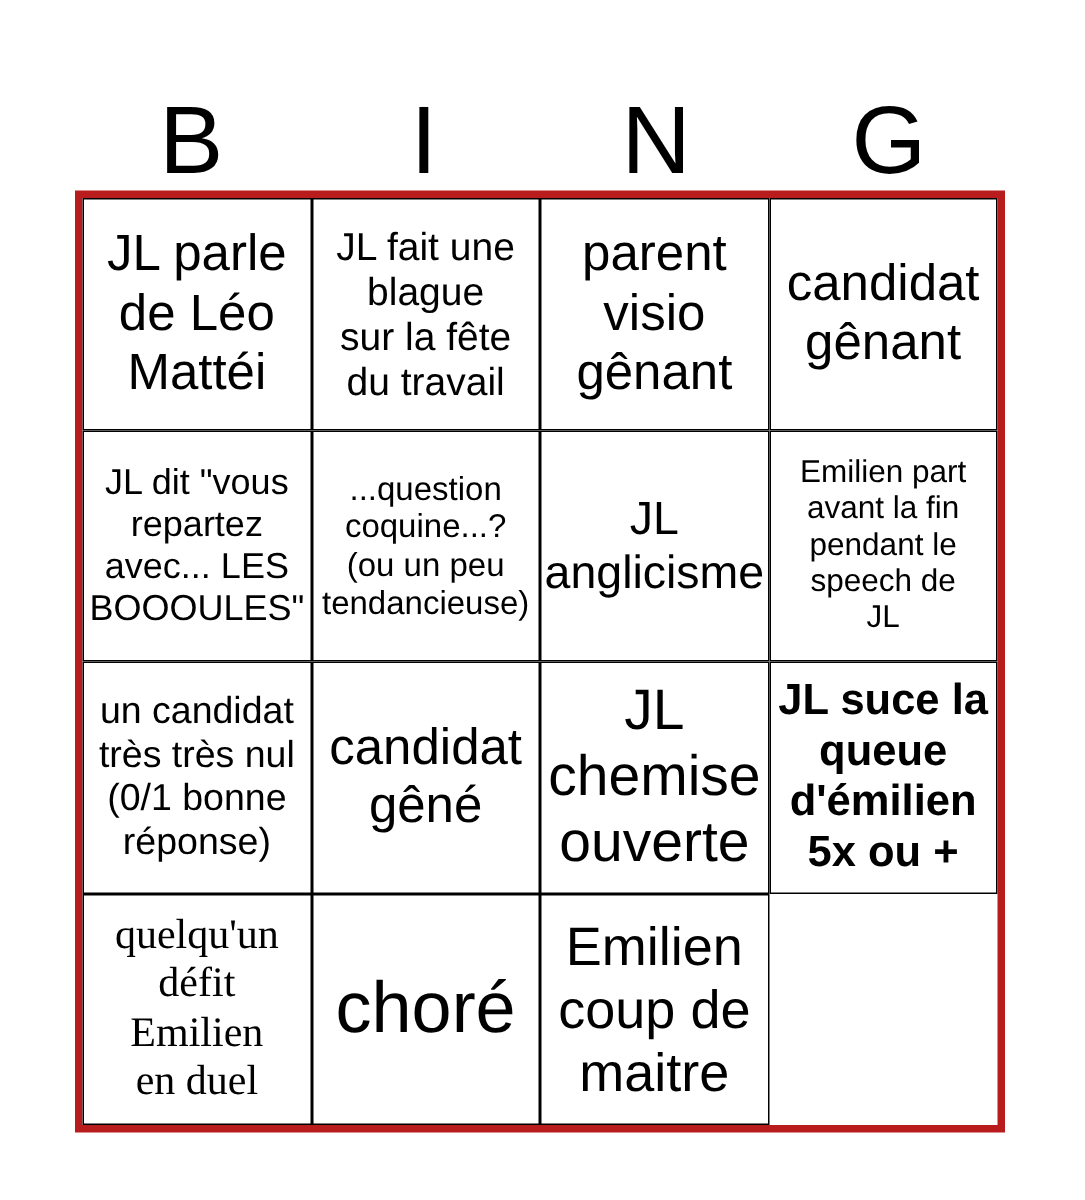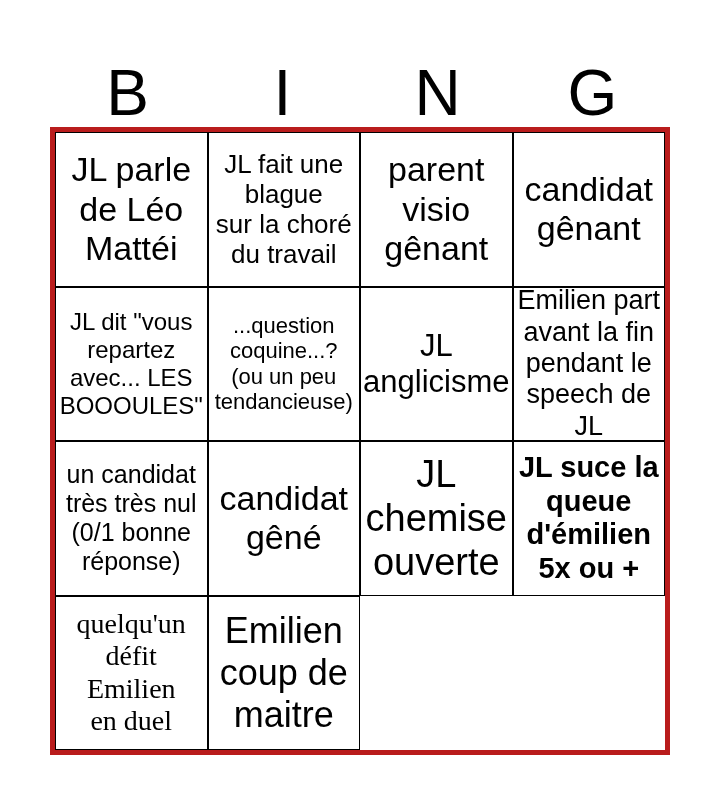--- a/index.html
+++ b/index.html
@@ -49,21 +49,21 @@
     box-sizing: border-box;
     overflow: hidden;
     background: #ffffff;
   }
   .cell-text {
     white-space: pre-line;
     line-height: 1.16;
     color: #000000;
   }
   
-  .fs21 { font-size: 27px; }
+  .fs21 { font-size: 21px; }
   .fs22 { font-size: 22px; }
   .fs24 { font-size: 24px; }
   .fs25 { font-size: 25px; }
   .fs26 { font-size: 26px; }
   .fs28 { font-size: 28px; font-family: Liberation Serif, serif; }
   .fs29 { font-size: 29px; font-weight: bold; }
   .fs31 { font-size: 31px; }
   .fs34 { font-size: 34px; }
   .fs36 { font-size: 36px; }
   .fs38 { font-size: 38px; }
@@ -84,21 +84,21 @@
   <div class="grid">
 
     <div class="cell">
       <span class="cell-text fs34">JL parle
 de Léo
 Mattéi</span>
     </div>
     <div class="cell">
       <span class="cell-text fs26">JL fait une
 blague
-sur la choré
+sur la fête
 du travail</span>
     </div>
     <div class="cell">
       <span class="cell-text fs34">parent
 visio
 gênant</span>
     </div>
     <div class="cell">
       <span class="cell-text fs34">candidat
 gênant</span>
@@ -150,19 +150,22 @@
 5x ou +</span>
     </div>
 
     <div class="cell">
       <span class="cell-text fs28">quelqu'un
 défit
 Emilien
 en duel</span>
     </div>
     <div class="cell">
+      <span class="cell-text fs48">choré</span>
+    </div>
+    <div class="cell">
       <span class="cell-text fs36">Emilien
 coup de
 maitre</span>
     </div>
 
   </div>
 </div>
 
 </body></html>

